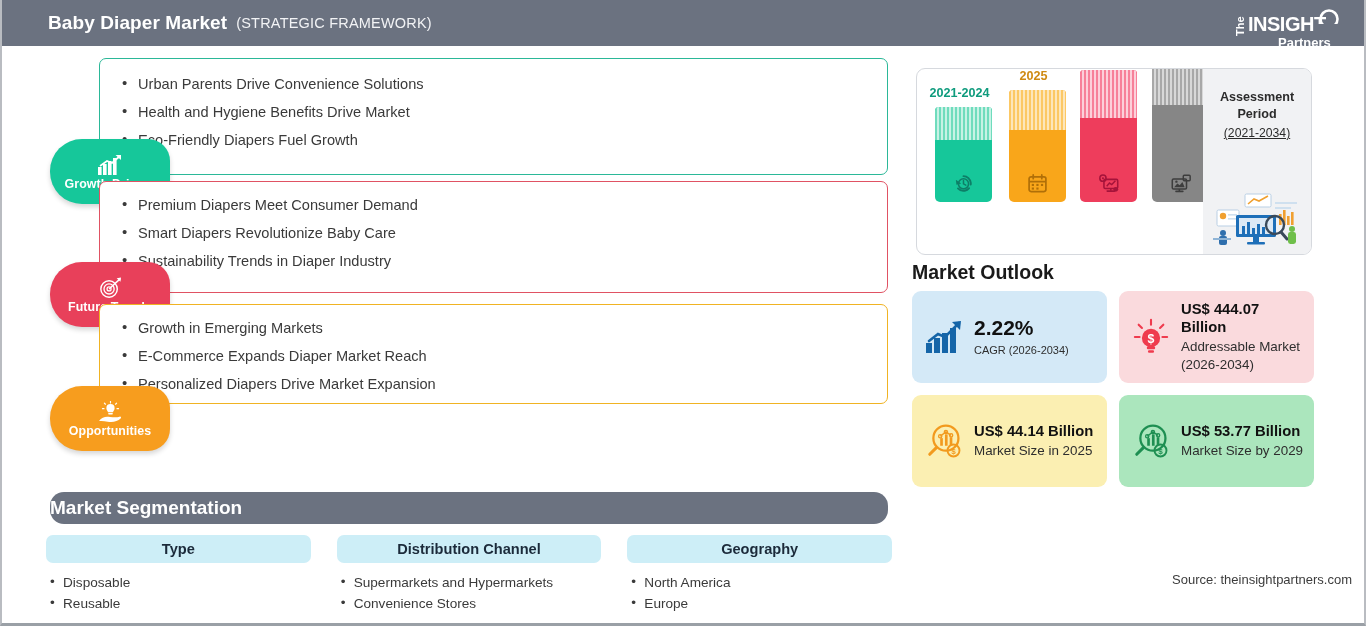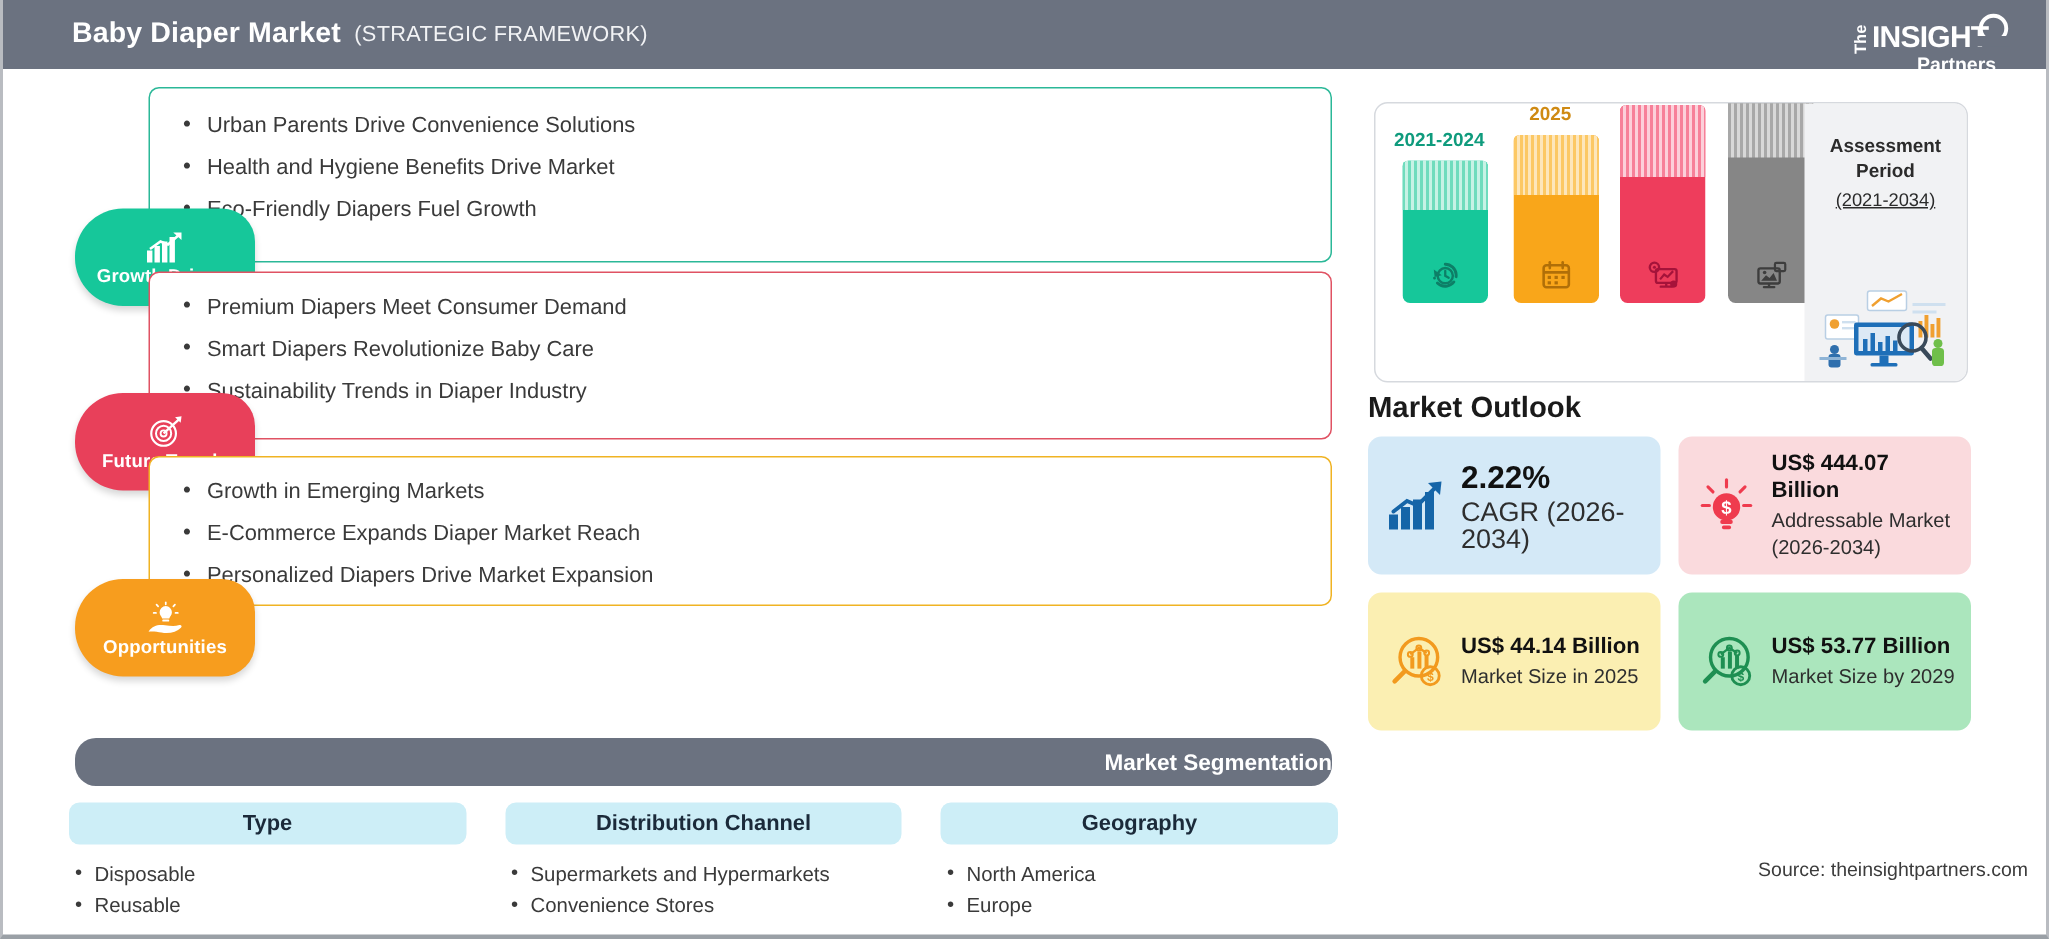--- a/index.html
+++ b/index.html
@@ -65,22 +65,22 @@
   .badge-label { font-size: 12.4px; font-weight: bold; margin-top: 1px; letter-spacing: .1px; white-space: nowrap; }
   .badge-icon { height: 23px; display: flex; align-items: flex-end; }
   .badge.b-green  { top: 93px;  background: #16c79a; }
   .badge.b-red    { top: 216px; background: #e8405a; }
   .badge.b-orange { top: 340px; background: #f79d1e; }
 
   
   .seg-header {
     position: absolute; left: 48px; top: 446px; width: 838px; height: 32px;
     background: #6b7280; border-radius: 14px;
-    display: flex; align-items: center; justify-content: flex-end;
-    color: #ffffff; font-size: 15px; font-weight: bold;
+    display: flex; align-items: center; justify-content: flex-start;
+    color: #ffffff; font-size: 19px; font-weight: bold;
   }
   .seg-cols { position: absolute; left: 44px; top: 489px; width: 846px; display: flex; gap: 26px; }
   .seg-col { width: 266px; }
   .seg-col-title {
     height: 28px; background: #cdeef7; border-radius: 7px;
     display: flex; align-items: center; justify-content: center;
     color: #1b2a3a; font-size: 14.6px; font-weight: bold;
   }
   .seg-list { margin-top: 9px; padding-left: 4px; }
   .seg-list li {
@@ -131,21 +131,21 @@
   }
   .card.c-blue   { background: #d4e9f7; }
   .card.c-pink   { background: #fadadd; }
   .card.c-yellow { background: #fbefb2; }
   .card.c-green  { background: #abe6bd; }
   .card-icon { flex: 0 0 auto; width: 46px; display: flex; align-items: center; justify-content: center; }
   .card-text { flex: 1 1 auto; }
   .card-big { font-size: 21px; font-weight: bold; color: #111111; line-height: 23px; }
   .card-big.small { font-size: 14.8px; line-height: 18px; }
   .card-small { font-size: 13.4px; color: #2e2e2e; line-height: 18px; margin-top: 2px; }
-  .card.c-blue .card-small { font-size: 18px; }
+  .card.c-blue .card-small { font-size: 11px; }
 
   .source {
     position: absolute; right: 16px; top: 526px;
     font-size: 13px; color: #3c3c3c;
   }
 </style>
 </head>
 <body>
 
 <div class="page">

